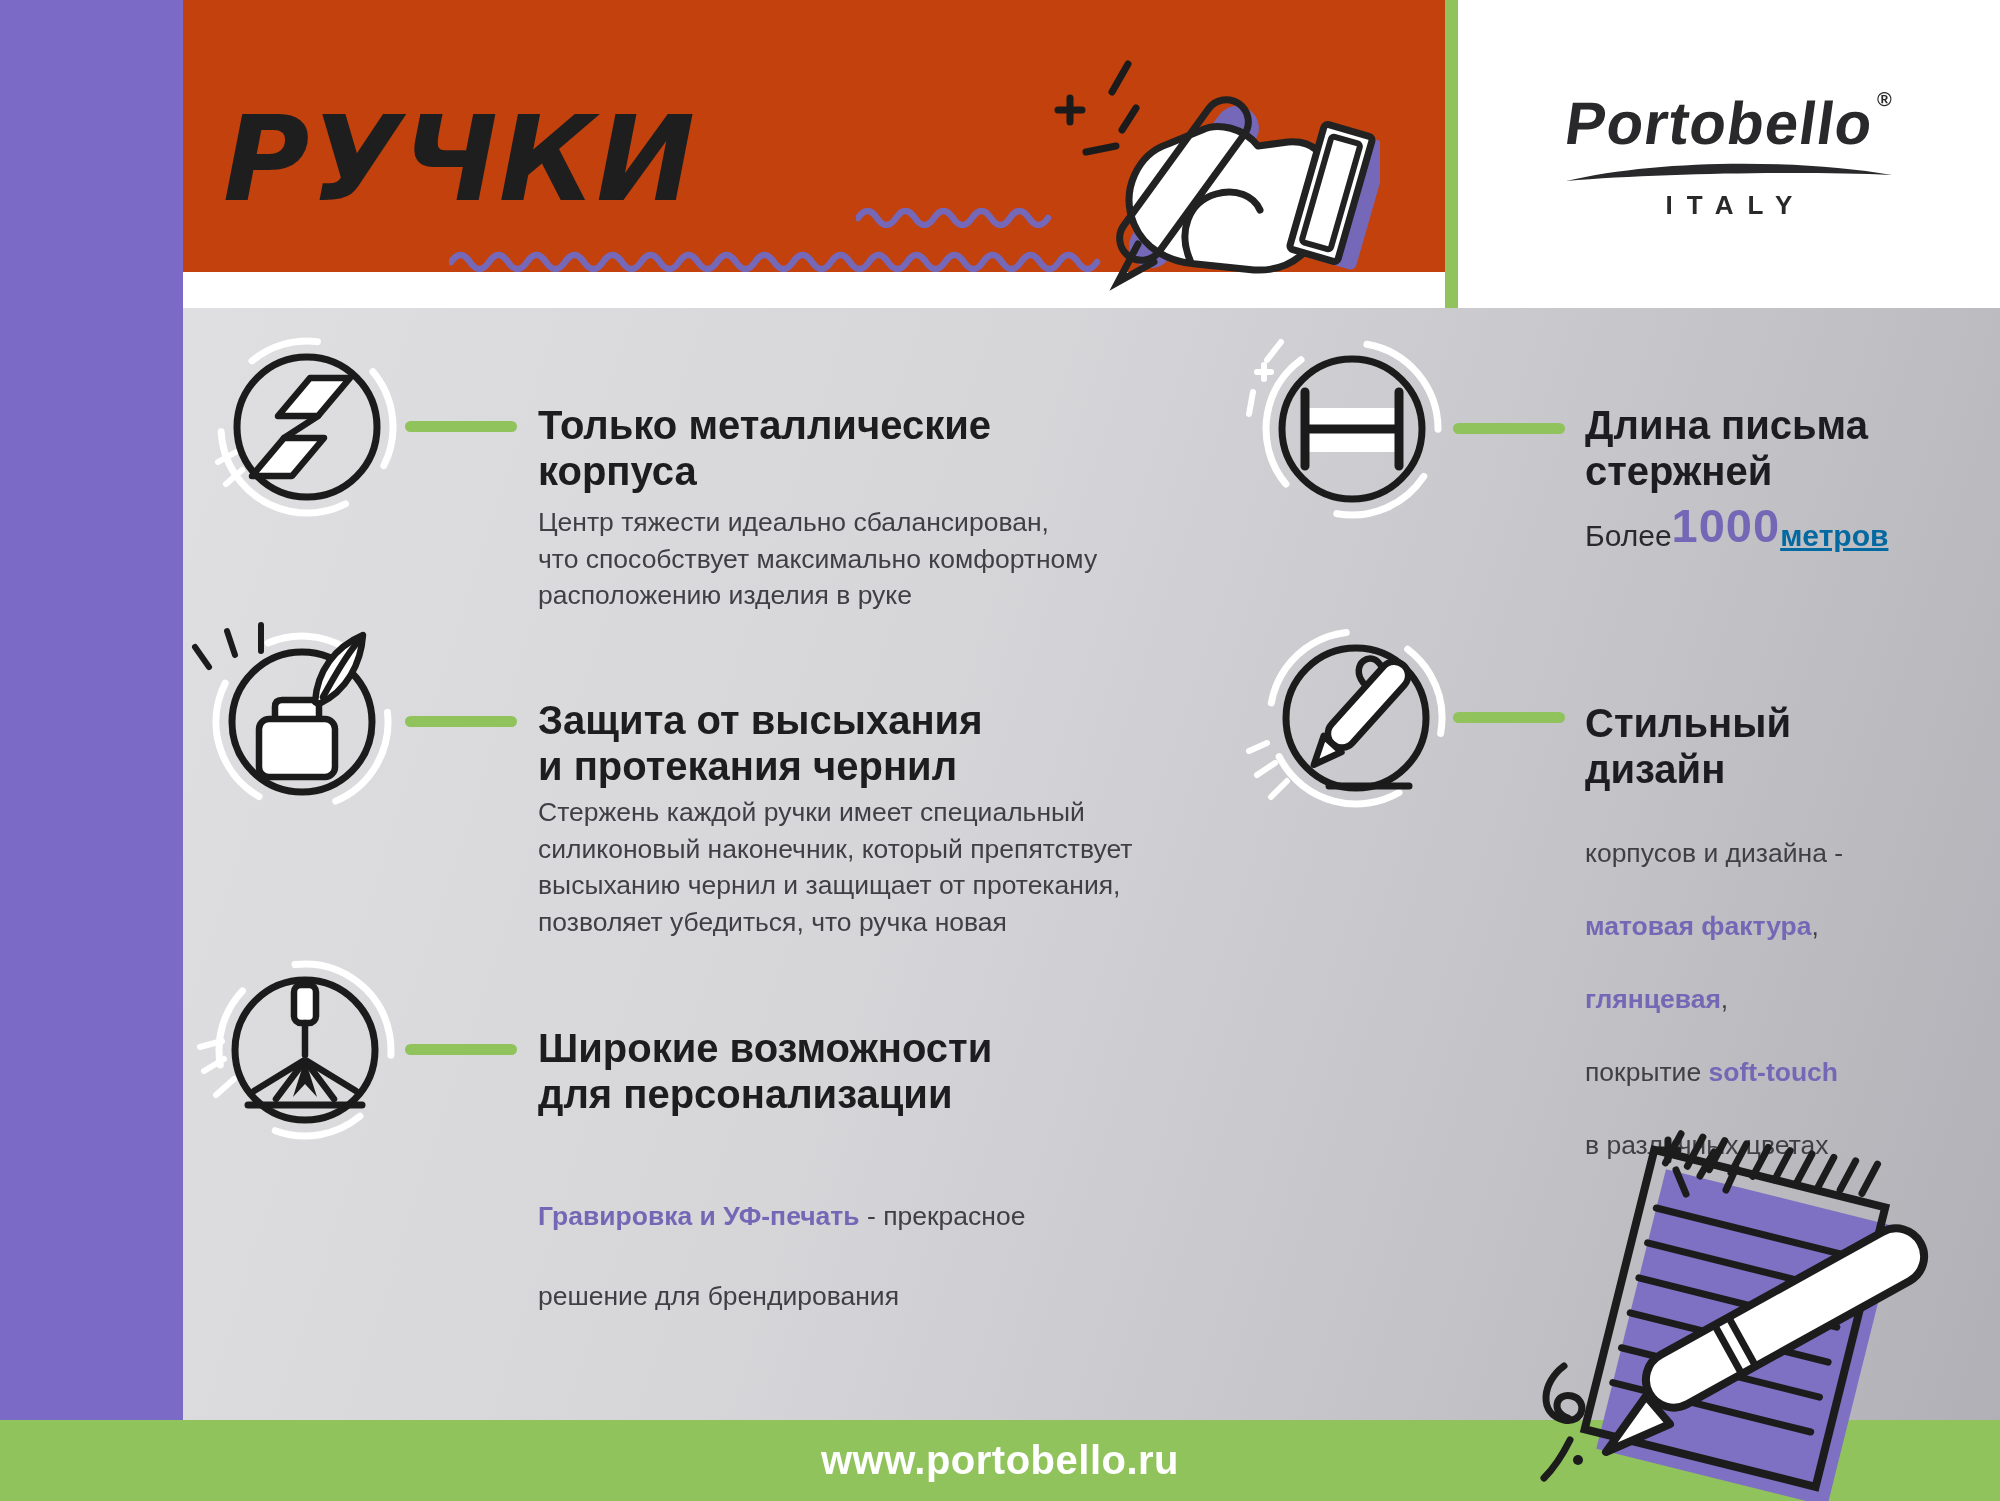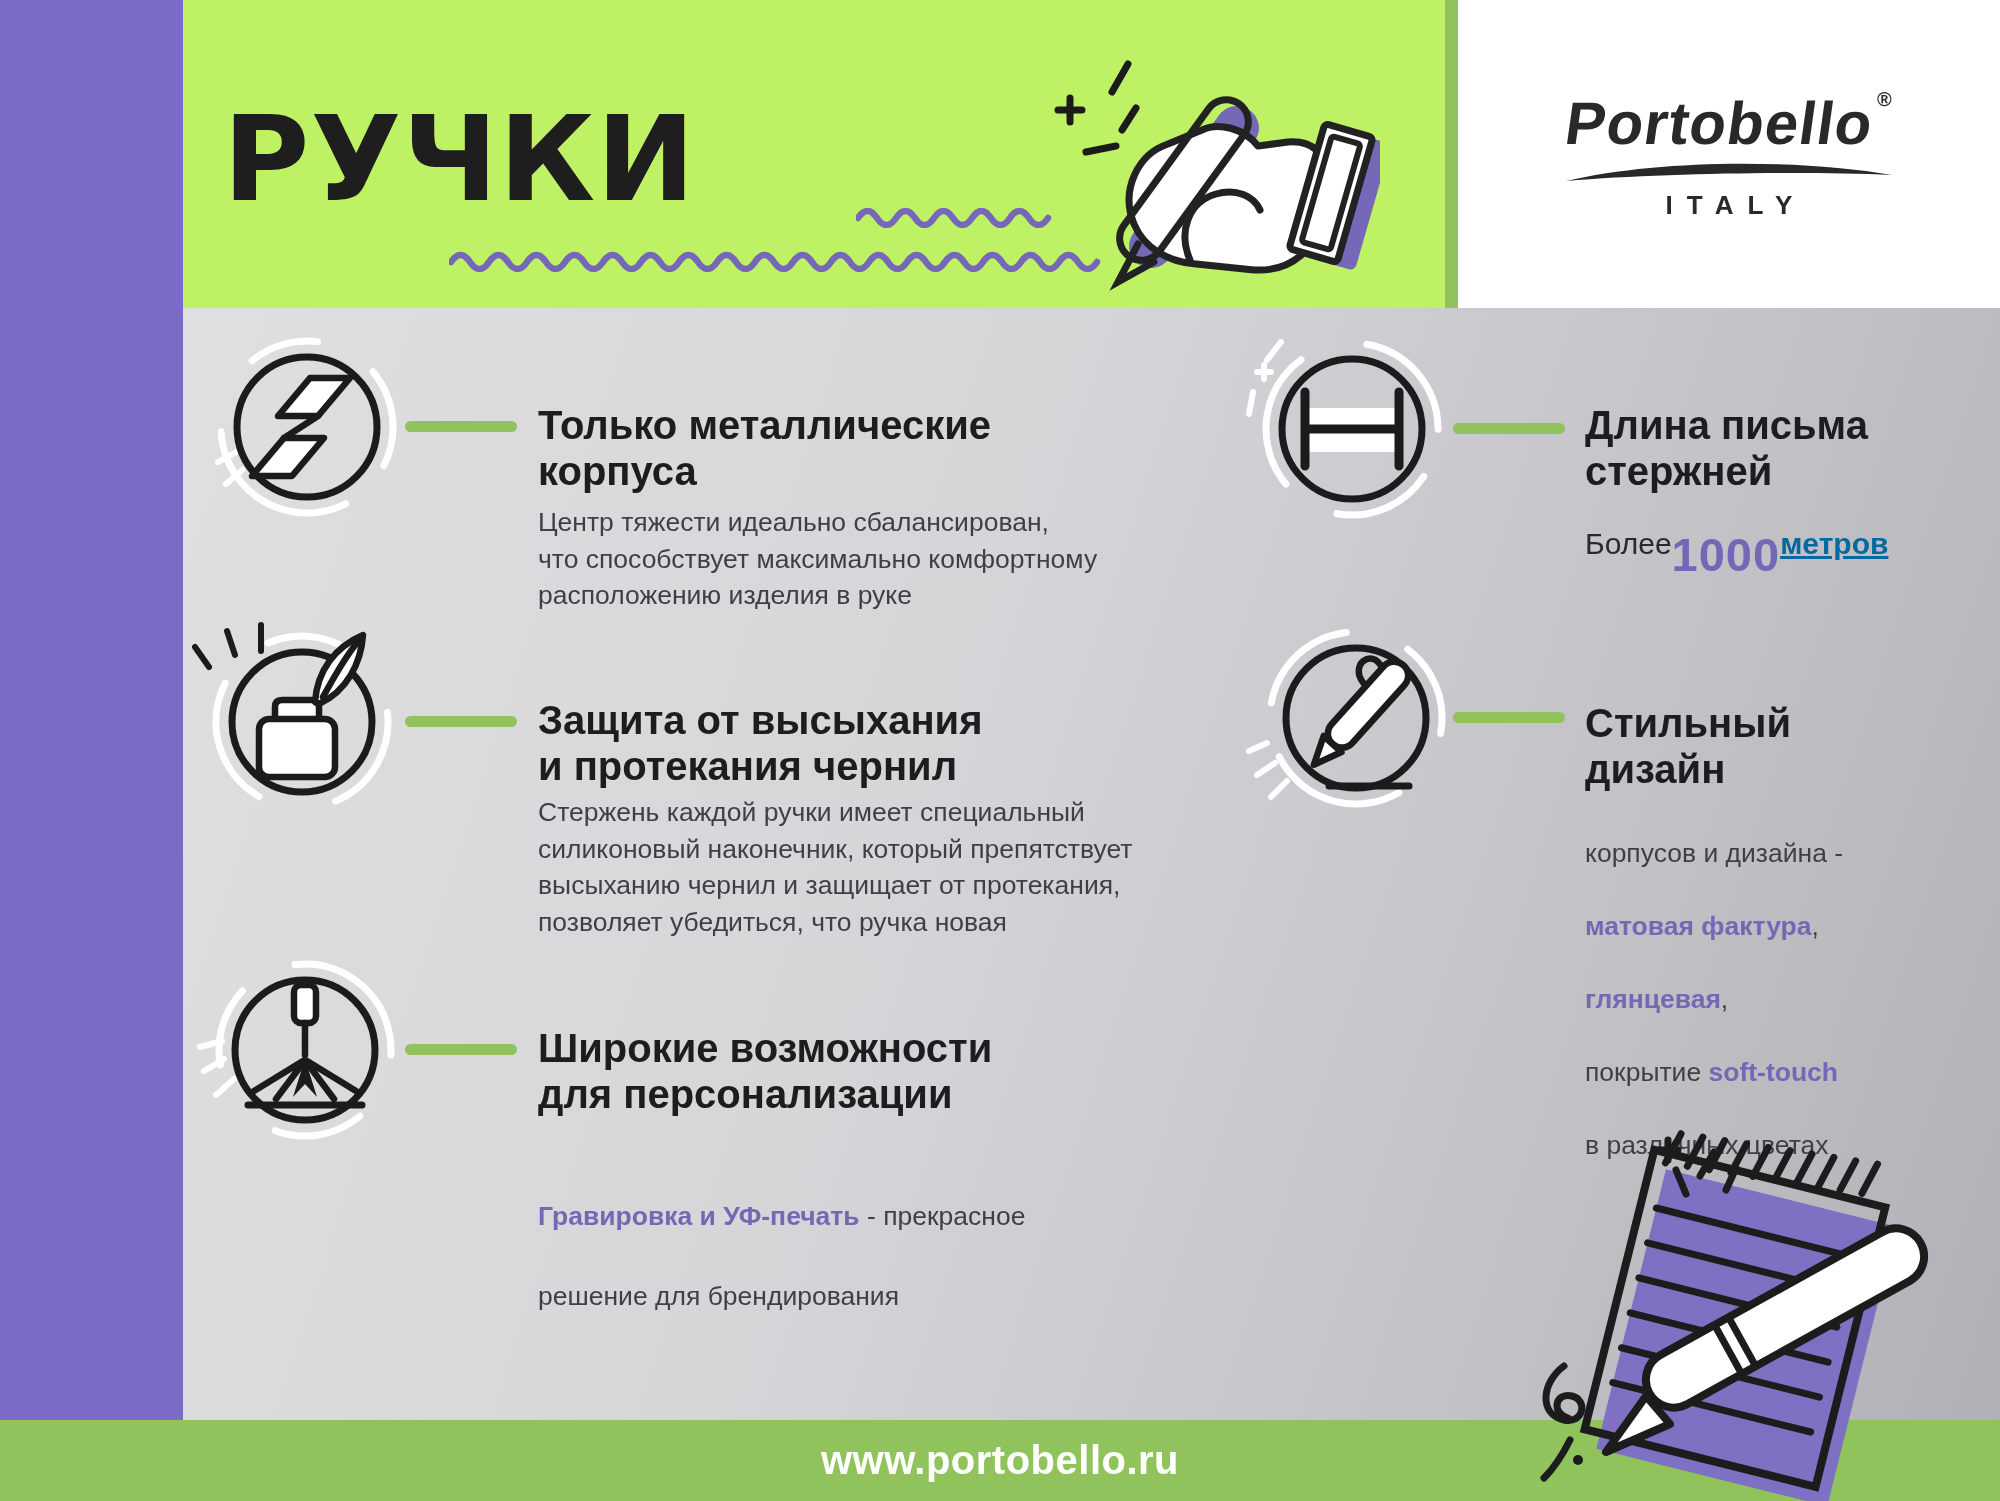--- a/index.html
+++ b/index.html
@@ -1,20 +1,20 @@
 <!DOCTYPE html>
 <html><head>
 <meta charset="utf-8">
 <style>
   html,body{margin:0;padding:0;background:#888;}
   .page{position:relative;width:2000px;height:1501px;overflow:hidden;background:#fff;
         font-family:"Liberation Sans",sans-serif;}
   
   .purple-bar{position:absolute;left:0;top:0;width:183px;height:1420px;background:#7b6ac6;}
-  .header{position:absolute;left:183px;top:0;width:1262px;height:308px;background:#bef264;}
+  .header{position:absolute;left:183px;top:0;width:1262px;height:272px;background:#c2410c;font-style:italic;}
   .green-divider{position:absolute;left:1445px;top:0;width:13px;height:308px;background:#90c35c;}
   .logo-box{position:absolute;left:1458px;top:0;width:542px;height:308px;background:#ffffff;
             display:flex;flex-direction:column;align-items:center;justify-content:center;}
   .content{position:absolute;left:183px;top:308px;width:1817px;height:1112px;
            background:linear-gradient(108deg,#dfdee0 0%,#d6d5d8 40%,#c2c1c6 75%,#b1b0b6 100%);}
   .footer{position:absolute;left:0;top:1420px;width:2000px;height:81px;background:#90c35c;
           display:flex;align-items:center;justify-content:center;}
   
   .page-title{position:absolute;left:40px;top:100px;font-family:"DejaVu Sans","Liberation Sans",sans-serif;
               font-size:118px;font-weight:800;color:#1f1e1f;letter-spacing:1px;line-height:1;}
@@ -26,21 +26,21 @@
   .brand-reg{font-size:20px;font-weight:700;vertical-align:38px;margin-left:4px;}
   .brand-country{margin-top:6px;font-size:26px;font-weight:700;letter-spacing:14px;
                  padding-left:14px;color:#29282a;}
   
   .icon-svg{position:absolute;width:230px;height:230px;}
   .dash{position:absolute;width:112px;height:11px;border-radius:5.5px;background:#90c35c;}
   .feat-title{position:absolute;font-size:40px;font-weight:700;line-height:46px;color:#1d1c1e;
               white-space:pre;}
   .feat-body{position:absolute;font-size:26.5px;line-height:36.5px;color:#403f44;white-space:pre-line;}
   .accent{color:#7468b6;font-weight:700;}
-  .metric{position:absolute;display:flex;align-items:flex-start;color:#2a2a2c;margin-top:29px;}
+  .metric{position:absolute;display:flex;align-items:flex-end;color:#2a2a2c;}
   .metric-prefix{font-size:30px;}
   .metric-value{font-size:47px;font-weight:700;color:#7468b6;letter-spacing:1px;}
   .metric-unit{font-size:30px;font-weight:700;color:#0369a1;text-decoration:underline;}
   .ln{display:block;}
   
   .footer-url{font-size:40px;font-weight:700;color:#ffffff;letter-spacing:0.5px;}
   
   .arc{fill:none;stroke:#ffffff;stroke-width:7;stroke-linecap:round;}
   .blkcircle{fill:none;stroke:#1b1b1b;stroke-width:7;}
   .wg{fill:#ffffff;stroke:#1b1b1b;stroke-width:6.5;stroke-linejoin:round;}

